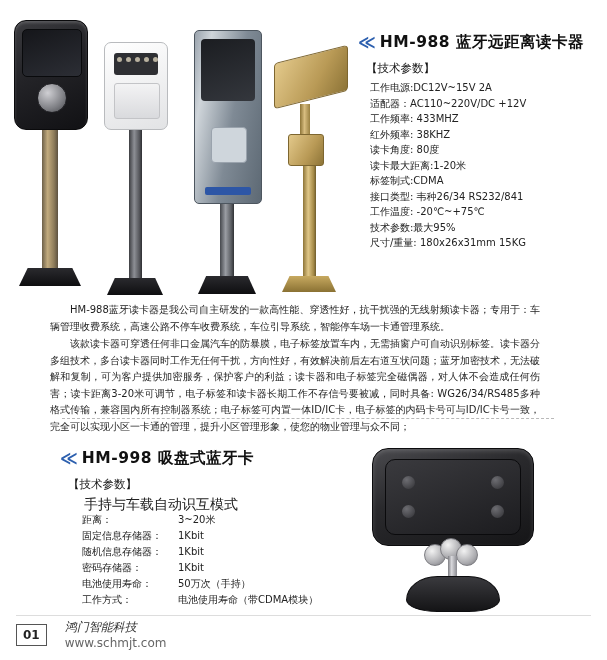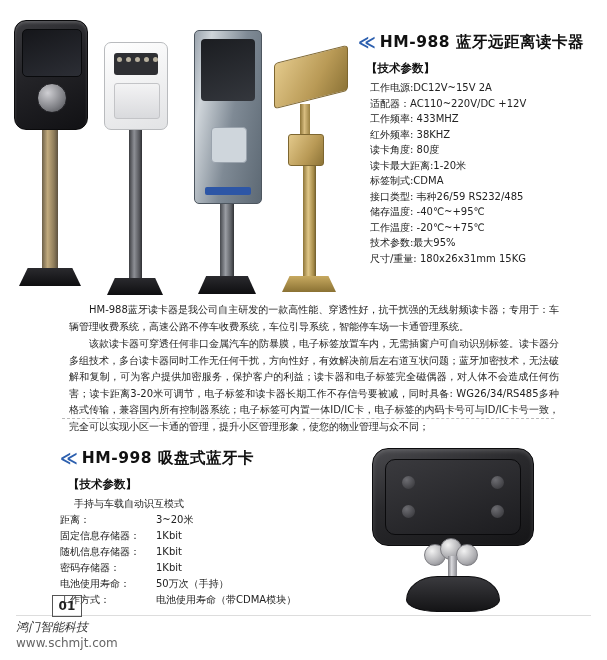--- a/index.html
+++ b/index.html
@@ -129,48 +129,48 @@
     width:54px;height:16px;margin:0 auto;
     background:linear-gradient(180deg,#c7a960,#8a7133);
     clip-path:polygon(14% 0,86% 0,100% 100%,0 100%);
   }
 
   
   .spec-col{position:absolute;left:358px;top:32px;width:244px;}
   .title-row{display:flex;align-items:center;gap:4px;}
   .chev{color:#2c5fae;font-size:17px;font-weight:bold;line-height:1;}
   .prod-title{font-size:15.5px;font-weight:bold;color:#111;letter-spacing:.5px;}
-  .sub-title{font-size:11.5px;font-weight:bold;margin:8px 0 4px 8px;color:#111;}
+  .sub-title{font-size:11.5px;font-weight:normal;margin:8px 0 4px 8px;color:#111;}
   .spec-list{margin:0;padding:0;list-style:none;}
   .spec-list li{
     font-size:10px;line-height:15.5px;color:#222;margin-left:12px;white-space:nowrap;
   }
 
   
   .body-text{
-    position:absolute;left:69px;top:302px;width:490px;
+    position:absolute;left:50px;top:302px;width:490px;
     font-size:10px;line-height:16.5px;color:#1d1d1d;text-align:justify;
   }
   .body-text p{margin:0 0 1px 0;text-indent:2em;}
   .body-text p.noind{text-indent:2em;}
 
   .dashed{
     position:absolute;left:62px;top:418px;width:492px;
     border-top:1px dashed #b9b9b9;
   }
 
   
   .sec2{position:absolute;left:60px;top:448px;width:300px;}
   .sec2 .title-row{margin-bottom:2px;}
   .spec2{margin:0;padding:0;list-style:none;}
   .spec2 li{
-    font-size:10px;line-height:16px;color:#222;white-space:nowrap;
+    font-size:10px;line-height:16px;color:#222;margin-left:22px;white-space:nowrap;
   }
   .spec2 li .lbl{display:inline-block;width:96px;}
-  .plain{margin-left:14px;font-size:10px;line-height:16px;color:#222;}
+  .plain{margin-left:24px;font-size:14px;line-height:16px;color:#222;}
 
   
   .remote-wrap{position:absolute;left:360px;top:448px;width:190px;height:170px;}
   .remote{
     position:absolute;left:12px;top:0;width:160px;height:96px;border-radius:16px;
     background:linear-gradient(160deg,#4a4a4e 0%,#2a2a2d 40%,#151517 100%);
     border:1px solid #0c0c0e;
     box-shadow:inset 0 2px 4px rgba(255,255,255,.16);
   }
   .remote .inner{
@@ -195,21 +195,21 @@
     background:linear-gradient(90deg,#7e7e83,#d8d8dc 40%,#8a8a90);
   }
   .cup{
     position:absolute;left:46px;top:128px;width:92px;height:34px;
     background:linear-gradient(180deg,#3a3a3e,#141416);
     border-radius:50%/36px 36px 18px 18px;
     border:1px solid #0c0c0e;
   }
 
   
-  .footer{position:absolute;left:16px;bottom:10px;display:flex;align-items:center;gap:2px;flex-direction:column;}
+  .footer{position:absolute;left:16px;bottom:10px;display:flex;align-items:center;gap:18px;}
   .pagenum{
     border:1px solid #555;padding:3px 6px;font-size:12px;font-weight:bold;color:#222;
   }
   .foot-txt .l1{font-size:12px;color:#333;font-style:italic;}
   .foot-txt .l2{font-size:12px;color:#666;}
   .foot-rule{position:absolute;left:16px;bottom:44px;width:575px;border-top:1px solid #ddd;}
 </style>
 </head>
 <body>
 
@@ -268,22 +268,21 @@
     </div>
     <div class="sub-title">【技术参数】</div>
     <ul class="spec-list">
       <li>工作电源:DC12V~15V   2A</li>
       <li>适配器：AC110~220V/DC +12V</li>
       <li>工作频率: 433MHZ</li>
       <li>红外频率: 38KHZ</li>
       <li>读卡角度: 80度</li>
       <li>读卡最大距离:1-20米</li>
       <li>标签制式:CDMA</li>
-      <li>接口类型: 韦种26/59  RS232/485</li>
-      <li>储存温度: -40℃~+95℃</li>
+      <li>接口类型: 韦种26/34  RS232/841</li>
       <li>工作温度: -20℃~+75℃</li>
       <li>技术参数:最大95%</li>
       <li>尺寸/重量: 180x26x31mm  15KG</li>
     </ul>
   </div>
 
   <div class="body-text">
     <p>HM-988蓝牙读卡器是我公司自主研发的一款高性能、穿透性好，抗干扰强的无线射频读卡器；专用于：车辆管理收费系统，高速公路不停车收费系统，车位引导系统，智能停车场一卡通管理系统。</p>
     <p class="noind">该款读卡器可穿透任何非口金属汽车的防暴膜，电子标签放置车内，无需插窗户可自动识别标签。读卡器分多组技术，多台读卡器同时工作无任何干扰，方向性好，有效解决前后左右道互状问题；蓝牙加密技术，无法破解和复制，可为客户提供加密服务，保护客户的利益；读卡器和电子标签完全磁偶器，对人体不会造成任何伤害；读卡距离3-20米可调节，电子标签和读卡器长期工作不存信号要被减，同时具备: WG26/34/RS485多种格式传输，兼容国内所有控制器系统；电子标签可内置一体ID/IC卡，电子标签的内码卡号可与ID/IC卡号一致，完全可以实现小区一卡通的管理，提升小区管理形象，使您的物业管理与众不同；</p>
   </div>

